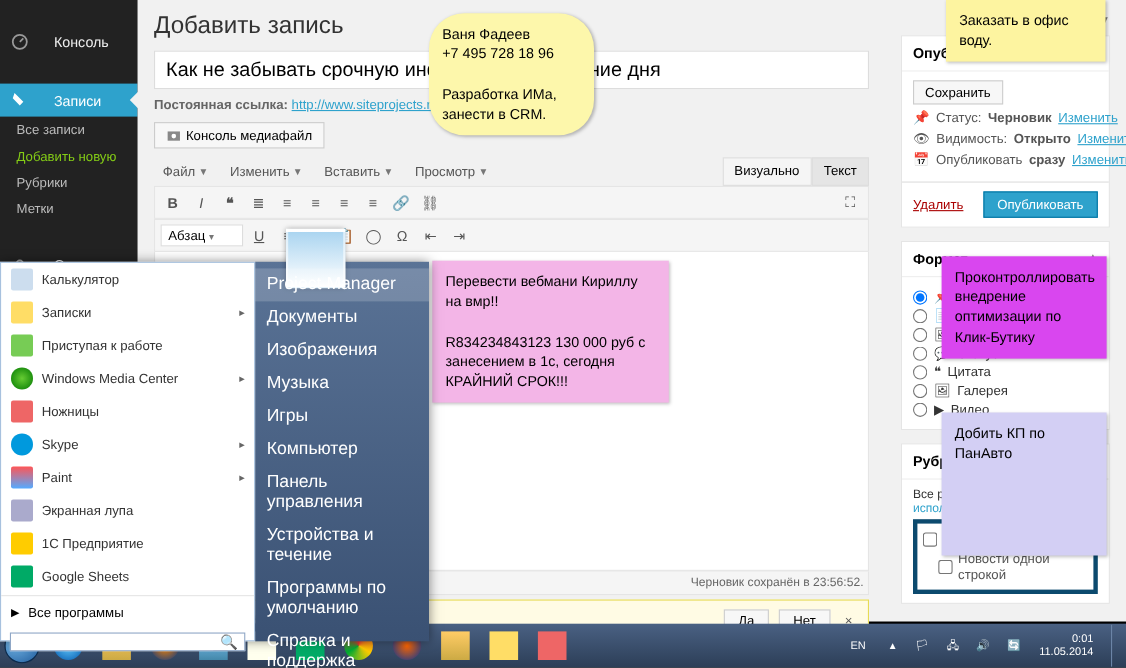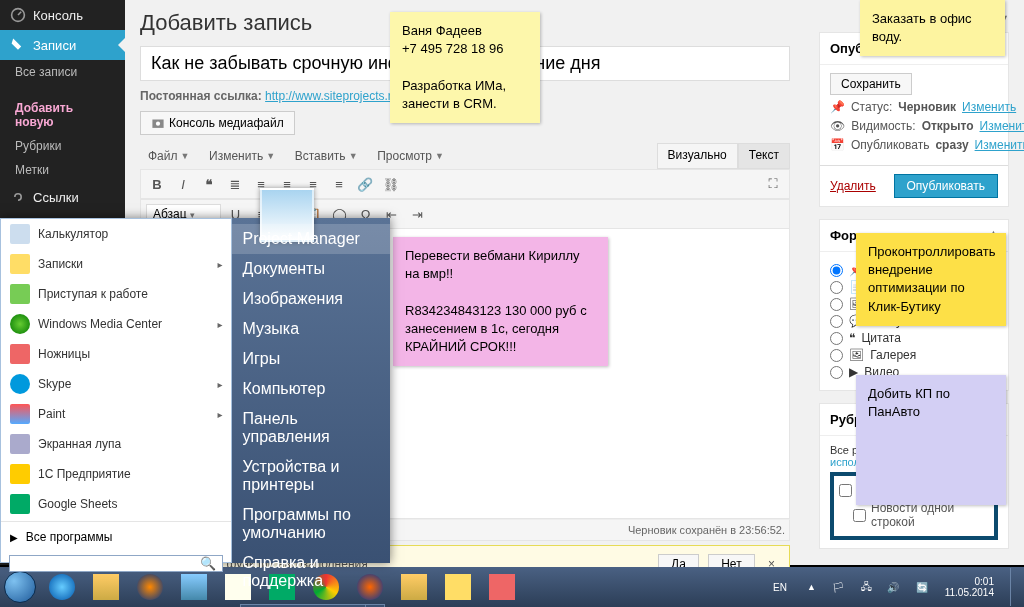--- a/index.html
+++ b/index.html
@@ -1,24 +1,24 @@
 <!DOCTYPE html>
 <html><head>
 <meta charset="utf-8">
 <style>
 * { box-sizing: border-box; margin: 0; padding: 0; font-family: "Segoe UI", Arial, sans-serif; }
 body { width: 1024px; height: 607px; overflow: hidden; position: relative; background: #000; font-size: 13px; }
 
 
 .wp-sidebar { position: absolute; left: 0; top: 0; width: 125px; height: 565px; background: #222; color: #eee; }
-.wp-sidebar .item { padding: 7px 10px; display: flex; align-items: center; gap: 7px; cursor: pointer; color: #eee; }
+.wp-sidebar .item { padding: 7px 10px; display: flex; align-items: center; gap: 23px; cursor: pointer; color: #eee; margin-top: 23px; }
 .wp-sidebar .item.active { background: #2ea2cc; color: #fff; position: relative; }
 .wp-sidebar .item.active::after { content:''; position:absolute; right:-1px; top:50%; transform:translateY(-50%); border:8px solid transparent; border-right-color:#f1f1f1; }
 .wp-sidebar .subitem { padding: 5px 10px 5px 15px; color: #bbb; font-size: 12px; cursor: pointer; }
-.wp-sidebar .subitem.bold { color: #f9a8d4; font-weight: bold; margin-top: 12px; }
+.wp-sidebar .subitem.bold { color: #84cc16; font-weight: normal; }
 .wp-ico { width: 16px; height: 16px; display:inline-block; }
 
 .wp-main { position: absolute; left: 125px; top: 0; right: 0; height: 565px; background: #f1f1f1; padding: 10px 15px; }
 .wp-main h1 { font-size: 22px; font-weight: normal; color: #333; margin-bottom: 10px; }
 .title-input { width: 650px; padding: 6px 10px; font-size: 18px; border: 1px solid #ddd; background: #fff; }
 .permalink { font-size: 12px; color: #666; margin: 7px 0; }
 .permalink a { color: #2ea2cc; }
 .permalink .btn { border:1px solid #ccc; background:#f7f7f7; padding:1px 6px; font-size:11px; }
 
 .media-btn { border:1px solid #ccc; background:#f7f7f7; padding:4px 10px; font-size:12px; display:inline-flex; align-items:center; gap:4px; }
@@ -52,25 +52,25 @@
 .fmt-row { display:flex; align-items:center; gap:6px; font-size:12px; color:#333; margin:3px 0; }
 .cat-tabs { font-size:11px; color:#2ea2cc; }
 .cat-tabs .act { color:#333; }
 .cat-list label { display:flex; align-items:center; gap:5px; font-size:12px; padding:2px 0; }
 
 
 .note { position:absolute; padding:10px 12px; font-family: "Comic Sans MS", cursive; font-size:13px; line-height:1.4; box-shadow:1px 1px 3px rgba(0,0,0,.25); z-index:50; }
 .note.yellow { background:#fdf7ab; }
 .note.yellow2 { background:#fdf4a0; }
 .note.pink { background:#f3b5e7; }
-.note.purp1 { background:#fde047; }
+.note.purp1 { background:#d946ef; }
 .note.purp2 { background:#d3cff4; }
 
 
-.start-menu { position:absolute; left:0; bottom:44px; width:390px; height:345px; display:flex; box-shadow:0 0 10px rgba(0,0,0,.5); z-index:60; }
+.start-menu { position:absolute; left:0; bottom:24px; width:390px; height:345px; display:flex; box-shadow:0 0 10px rgba(0,0,0,.5); z-index:60; }
 .sm-left { width:235px; background:#fff; border:1px solid #a7c1de; display:flex; flex-direction:column; }
 .sm-item { display:flex; align-items:center; gap:8px; padding:5px 9px; font-size:12px; color:#333; }
 .sm-item.arrow::after { content:'▸'; margin-left:auto; color:#666; font-size:10px; }
 .sm-sep { border-top:1px solid #e5e5e5; margin:2px 0; }
 .sm-all { display:flex; align-items:center; gap:8px; padding:6px 9px; font-size:12px; }
 .sm-search { margin:5px 8px 8px; border:1px solid #8fa7c6; display:flex; align-items:center; background:#fff; height:22px; }
 .sm-search input { border:none; outline:none; flex:1; padding:0 6px; font-size:12px; }
 .sm-right { flex:1; background:linear-gradient(#5a7396,#3a5173); color:#fff; padding-top:6px; }
 .sm-r-item { padding:6px 10px; font-size:16px; position:relative; }
 .sm-r-item.hover { background:rgba(255,255,255,.18); }
@@ -304,21 +304,21 @@
           </label>
         <label style="padding-left:14px">
             <input type="checkbox" style="">
             <span>Новости одной строкой</span>
           </label>
       </div>
     </div>
   </div>
 </div>
 
-<div class="note yellow" style="left:390px; top:12px; width:150px;"><span style="white-space:pre-line">Ваня Фадеев
+<div class="note yellow" style="left:390px; top:12px; width:150px;border-radius:32px;"><span style="white-space:pre-line">Ваня Фадеев
 +7 495 728 18 96
 
 Разработка ИМа, занести в CRM.</span></div>
 <div class="note yellow2" style="left:860px; top:0; width:145px;"><span style="white-space:pre-line">Заказать в офис воду.</span></div>
 <div class="note pink" style="left:393px; top:237px; width:215px;"><span style="white-space:pre-line">Перевести вебмани Кириллу на вмр!!
 
 R834234843123  130 000 руб с занесением в 1с, сегодня КРАЙНИЙ СРОК!!!</span></div>
 <div class="note purp1" style="left:856px; top:233px; width:150px;"><span style="white-space:pre-line">Проконтроллировать внедрение оптимизации по Клик-Бутику</span></div>
 <div class="note purp2" style="left:856px; top:375px; width:150px; height:130px;"><span style="white-space:pre-line">Добить КП по ПанАвто</span></div>
 
@@ -376,21 +376,21 @@
     </div>
   </div>
   <div class="sm-right">
     <div class="sm-r-item hover">Project Manager</div>
     <div class="sm-r-item">Документы</div>
     <div class="sm-r-item">Изображения</div>
     <div class="sm-r-item">Музыка</div>
     <div class="sm-r-item">Игры</div>
     <div class="sm-r-item">Компьютер</div>
     <div class="sm-r-item">Панель управления</div>
-    <div class="sm-r-item">Устройства и принтеры</div>
+    <div class="sm-r-item">Устройства и течение</div>
     <div class="sm-r-item">Программы по умолчанию</div>
     <div class="sm-r-item">Справка и поддержка</div>
     <div style="flex:1"></div>
     <div class="sm-shutdown">
         <span>Завершение работы</span>
         <span class="arr">▸</span>
       </div>
   </div>
 </div>
 

